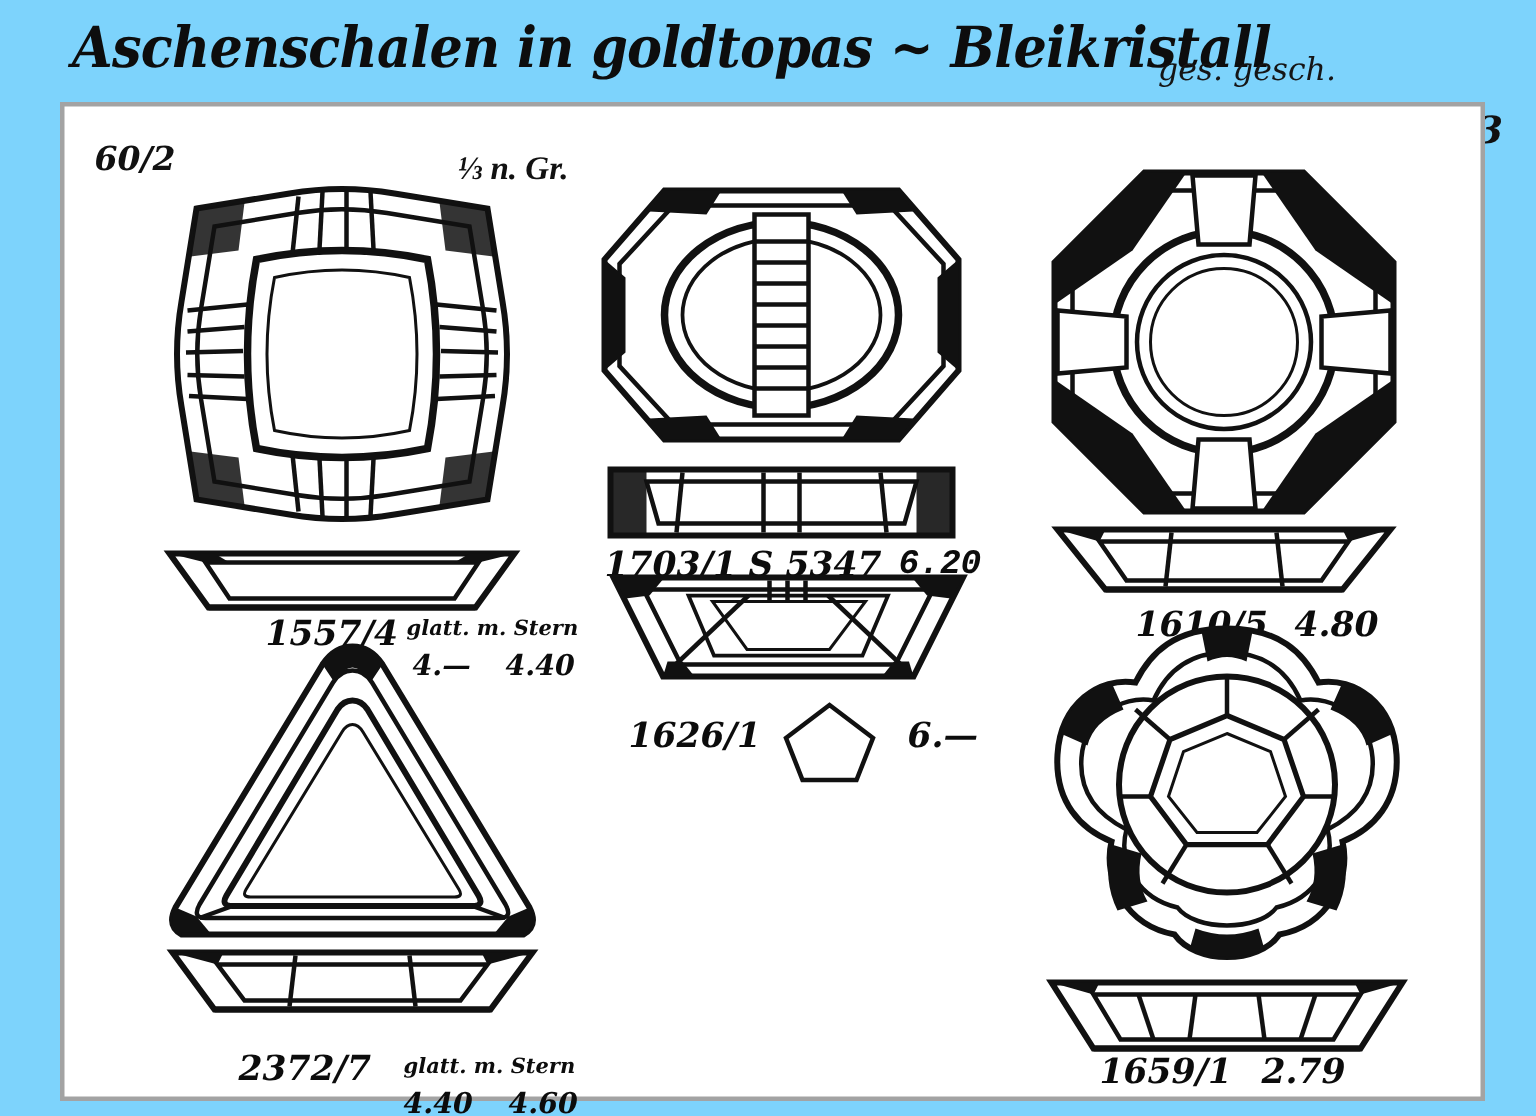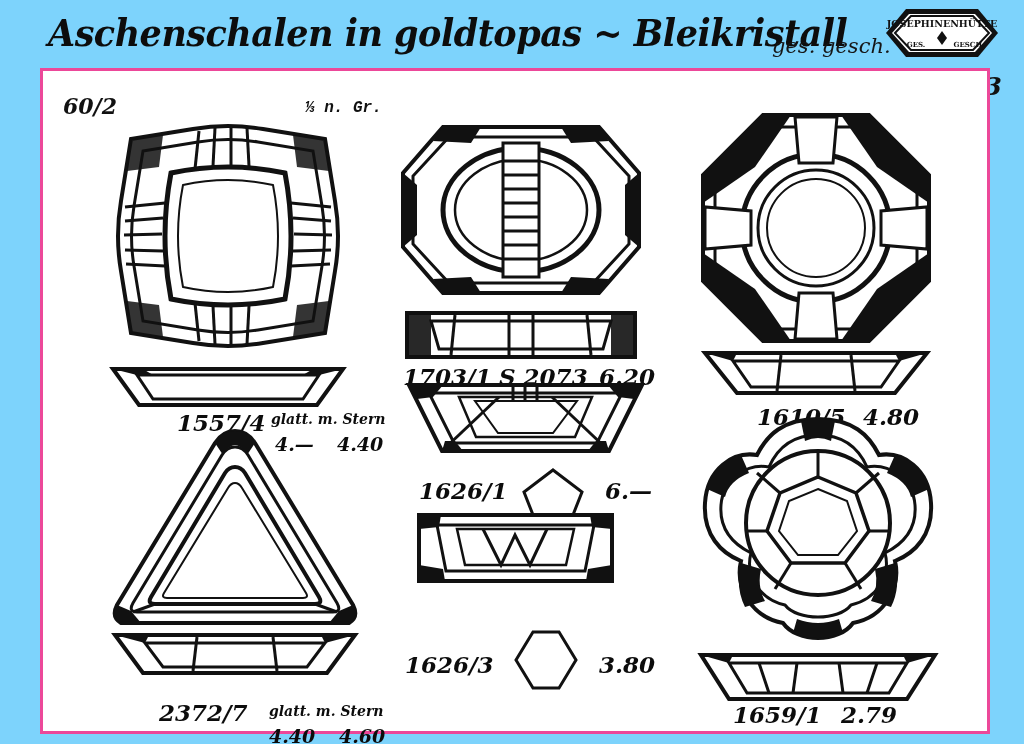--- a/index.html
+++ b/index.html
@@ -63,42 +63,42 @@
     font-style: italic;
     font-size: 25px;
     font-weight: bold;
   }
 
   
   .plate {
     position: absolute;
     left: 40px; top: 68px;
     width: 944px; height: 660px;
-    border: 3px solid #ec4899;
+    border: 3px solid #a3a3a3;
     background: #ffffff;
   }
   .plate-inner {
     position: absolute;
     inset: 0;
   }
 
   .corner-code {
     position: absolute;
     left: 20px; top: 22px;
     font-family: "DejaVu Serif", serif;
     font-style: italic;
     font-size: 22px;
     font-weight: bold;
   }
   .scale-note {
     position: absolute;
     left: 262px; top: 28px;
-    font-family: Liberation Mono, monospace;
-    font-style: italic;
-    font-size: 16px;
+    font-family: Liberation Serif, serif;
+    font-style: italic;
+    font-size: 22px;
     font-weight: bold;
     white-space: nowrap;
   }
 
   
   .item {
     position: absolute;
   }
   .art {
     position: absolute;
@@ -120,31 +120,20 @@
 </style>
 </head>
 <body>
 
 <div id="page">
 
   <div class="header">
     <div class="catalog-title">Aschenschalen in goldtopas ~ Bleikristall</div>
     <div class="catalog-subtitle">ges. gesch.</div>
 
-    <div class="logo">
-      <svg width="116" height="54" viewBox="0 0 116 54">
-        <polygon points="2,27 22,3 94,3 114,27 94,51 22,51" fill="#111"></polygon>
-        <polygon points="8,27 25,8 91,8 108,27 91,46 25,46" fill="#fff"></polygon>
-        <polygon points="11,27 27,10 89,10 105,27 89,44 27,44" fill="none" stroke="#111" stroke-width="2"></polygon>
-        <text x="58" y="21" font-family="DejaVu Serif, serif" font-size="9.5" font-weight="bold" text-anchor="middle" fill="#111">JOSEPHINENHÜTTE</text>
-        <polygon points="58,25 63,32 58,39 53,32" fill="#111"></polygon>
-        <text x="32" y="41" font-family="DejaVu Serif, serif" font-size="7" font-weight="bold" text-anchor="middle" fill="#111">GES.</text>
-        <text x="85" y="41" font-family="DejaVu Serif, serif" font-size="7" font-weight="bold" text-anchor="middle" fill="#111">GESCH.</text>
-      </svg>
-    </div>
   </div>
 
   <div class="page-number">13</div>
 
   <div class="plate">
     <div class="plate-inner">
 
       <div class="corner-code">60/2</div>
       <div class="scale-note">⅓ n. Gr.</div>
 
@@ -248,22 +237,22 @@
                 <line x1="118" y1="6" x2="118" y2="46"></line>
                 <line x1="142" y1="6" x2="142" y2="46"></line>
                 <line x1="196" y1="6" x2="200" y2="46"></line>
               </g>
               <path d="M16,4 L40,4 L40,48 L16,48 Z" fill="#111" opacity="0.9"></path>
               <path d="M244,4 L220,4 L220,48 L244,48 Z" fill="#111" opacity="0.9"></path>
             </g>
           </svg>
         </div>
         <div class="caption cap-code" style="left:12px; top:250px;">1703/1</div>
-        <div class="caption cap-code" style="left:108px; top:250px;">S 2073</div>
-        <div class="caption cap-code" style="left:208px; top:250px;">6.20</div>
+        <div class="caption cap-code" style="left:108px; top:250px;">S 5347</div>
+        <div class="caption cap-code" style="left:208px; top:250px;font-family:Liberation Mono, monospace;">6.20</div>
       </div>
 
       <div class="item" style="left:648px; top:32px; width:260px; height:320px;">
         <div class="art">
           <svg width="250" height="280" viewBox="0 0 250 280">
             <g>
               <path d="M72,12 L178,12 L238,72 L238,178 L178,238 L72,238 L12,178 L12,72 Z" fill="#fff" stroke="#111" stroke-width="4"></path>
               <path d="M78,24 L172,24 L226,78 L226,172 L172,226 L78,226 L24,172 L24,78 Z" fill="#fff" stroke="#111" stroke-width="3"></path>
               <circle cx="125" cy="125" r="74" fill="#fff" stroke="#111" stroke-width="5"></circle>
               <circle cx="125" cy="125" r="58" fill="#fff" stroke="#111" stroke-width="3"></circle>
@@ -325,45 +314,20 @@
         </div>
         <div class="caption cap-code" style="left:0px; top:96px;margin-left:16px;">1626/1</div>
         <div class="art" style="left:118px; top:86px;">
           <svg width="64" height="56" viewBox="0 0 64 56">
             <polygon points="32,3 61,25 50,53 14,53 3,25" fill="#fff" stroke="#111" stroke-width="3"></polygon>
           </svg>
         </div>
         <div class="caption cap-code" style="left:202px; top:96px;">6.—</div>
       </div>
 
-      <div class="item" style="left:370px; top:440px; width:250px; height:220px;">
-        <div class="art">
-          <svg width="205" height="80" viewBox="0 0 205 80">
-            <path d="M6,4 L199,4 L199,70 L6,70 Z" fill="#fff" stroke="#111" stroke-width="4"></path>
-            <path d="M24,14 L181,14 L172,60 L33,60 Z" fill="#fff" stroke="#111" stroke-width="3"></path>
-            <path d="M44,18 L161,18 L153,54 L52,54 Z" fill="#fff" stroke="#111" stroke-width="2.5"></path>
-            <g stroke="#111" stroke-width="3" fill="none">
-              <path d="M70,18 L88,54 L102,24 L117,54 L134,18"></path>
-            </g>
-            <g fill="#111">
-              <path d="M6,4 L28,4 L26,16 L6,18 Z"></path>
-              <path d="M199,4 L177,4 L179,16 L199,18 Z"></path>
-              <path d="M6,70 L6,54 L30,58 L32,70 Z"></path>
-              <path d="M199,70 L199,54 L175,58 L173,70 Z"></path>
-            </g>
-          </svg>
-        </div>
-        <div class="caption cap-code" style="left:-8px; top:140px;">1626/3</div>
-        <div class="art" style="left:100px; top:118px;">
-          <svg width="66" height="62" viewBox="0 0 66 62">
-            <polygon points="20,3 46,3 63,31 46,59 20,59 3,31" fill="#fff" stroke="#111" stroke-width="3"></polygon>
-          </svg>
-        </div>
-        <div class="caption cap-code" style="left:186px; top:140px;">3.80</div>
-      </div>
 
       <div class="item" style="left:58px; top:350px; width:280px; height:300px;">
         <div class="art">
           <svg width="270" height="250" viewBox="0 0 270 250">
 
             <path d="M134,10 Q146,10 154,22 L252,184 Q258,196 248,202 L20,202 Q10,196 16,184 L114,22 Q122,10 134,10 Z" fill="#fff" stroke="#111" stroke-width="4"></path>
             <path d="M134,26 Q142,26 147,34 L236,182 Q241,191 232,191 L36,191 Q27,191 32,182 L121,34 Q126,26 134,26 Z" fill="#fff" stroke="#111" stroke-width="3"></path>
             <path d="M134,46 Q140,46 144,52 L218,176 Q222,183 214,183 L54,183 Q46,183 50,176 L124,52 Q128,46 134,46 Z" fill="#fff" stroke="#111" stroke-width="4"></path>
             <path d="M134,62 Q138,62 141,67 L205,172 Q208,177 202,177 L66,177 Q60,177 63,172 L127,67 Q130,62 134,62 Z" fill="#fff" stroke="#111" stroke-width="2"></path>
 

